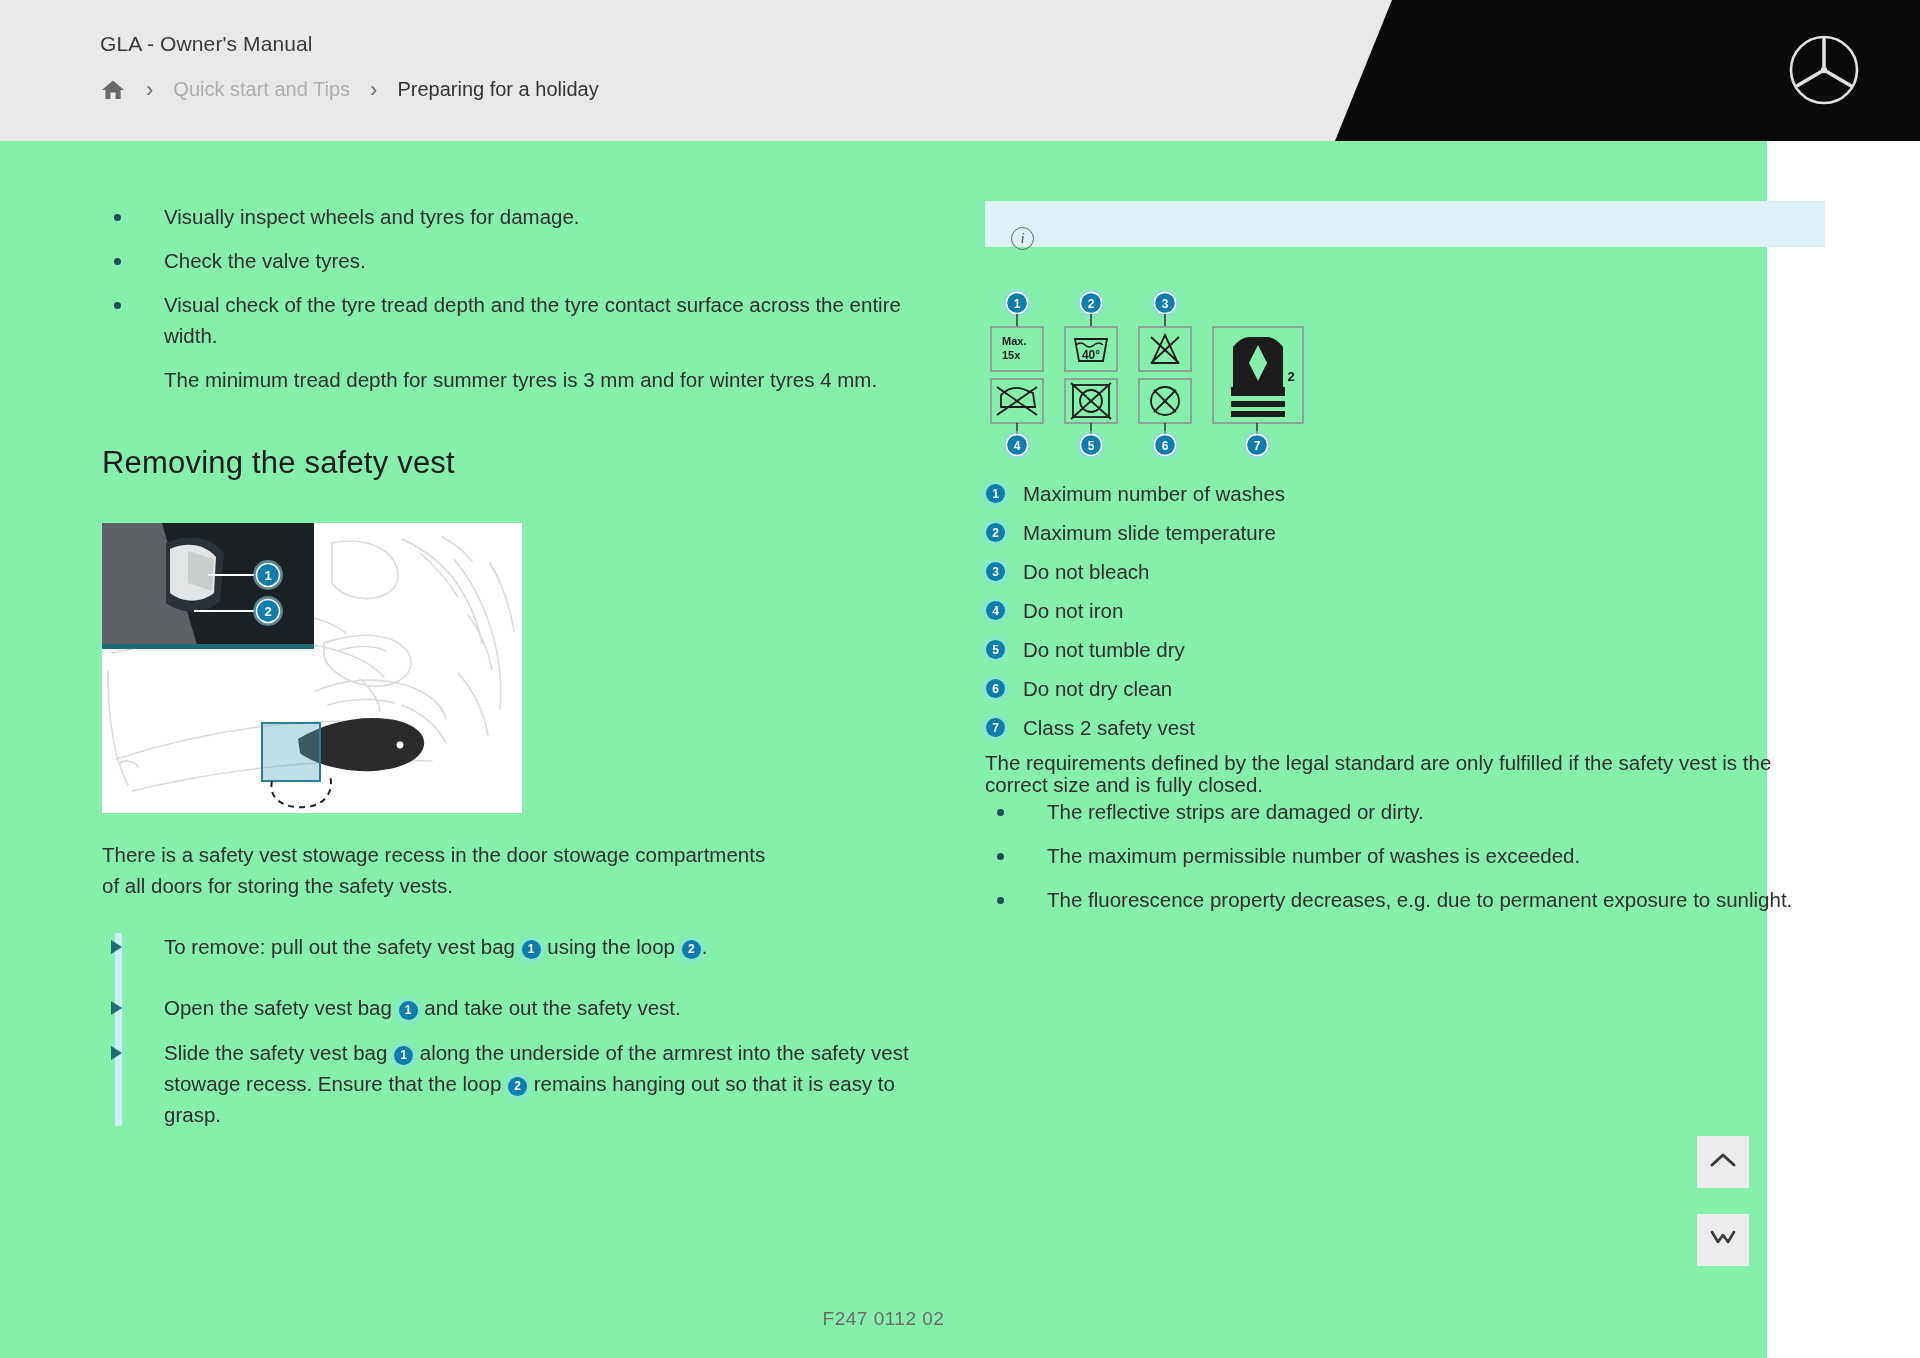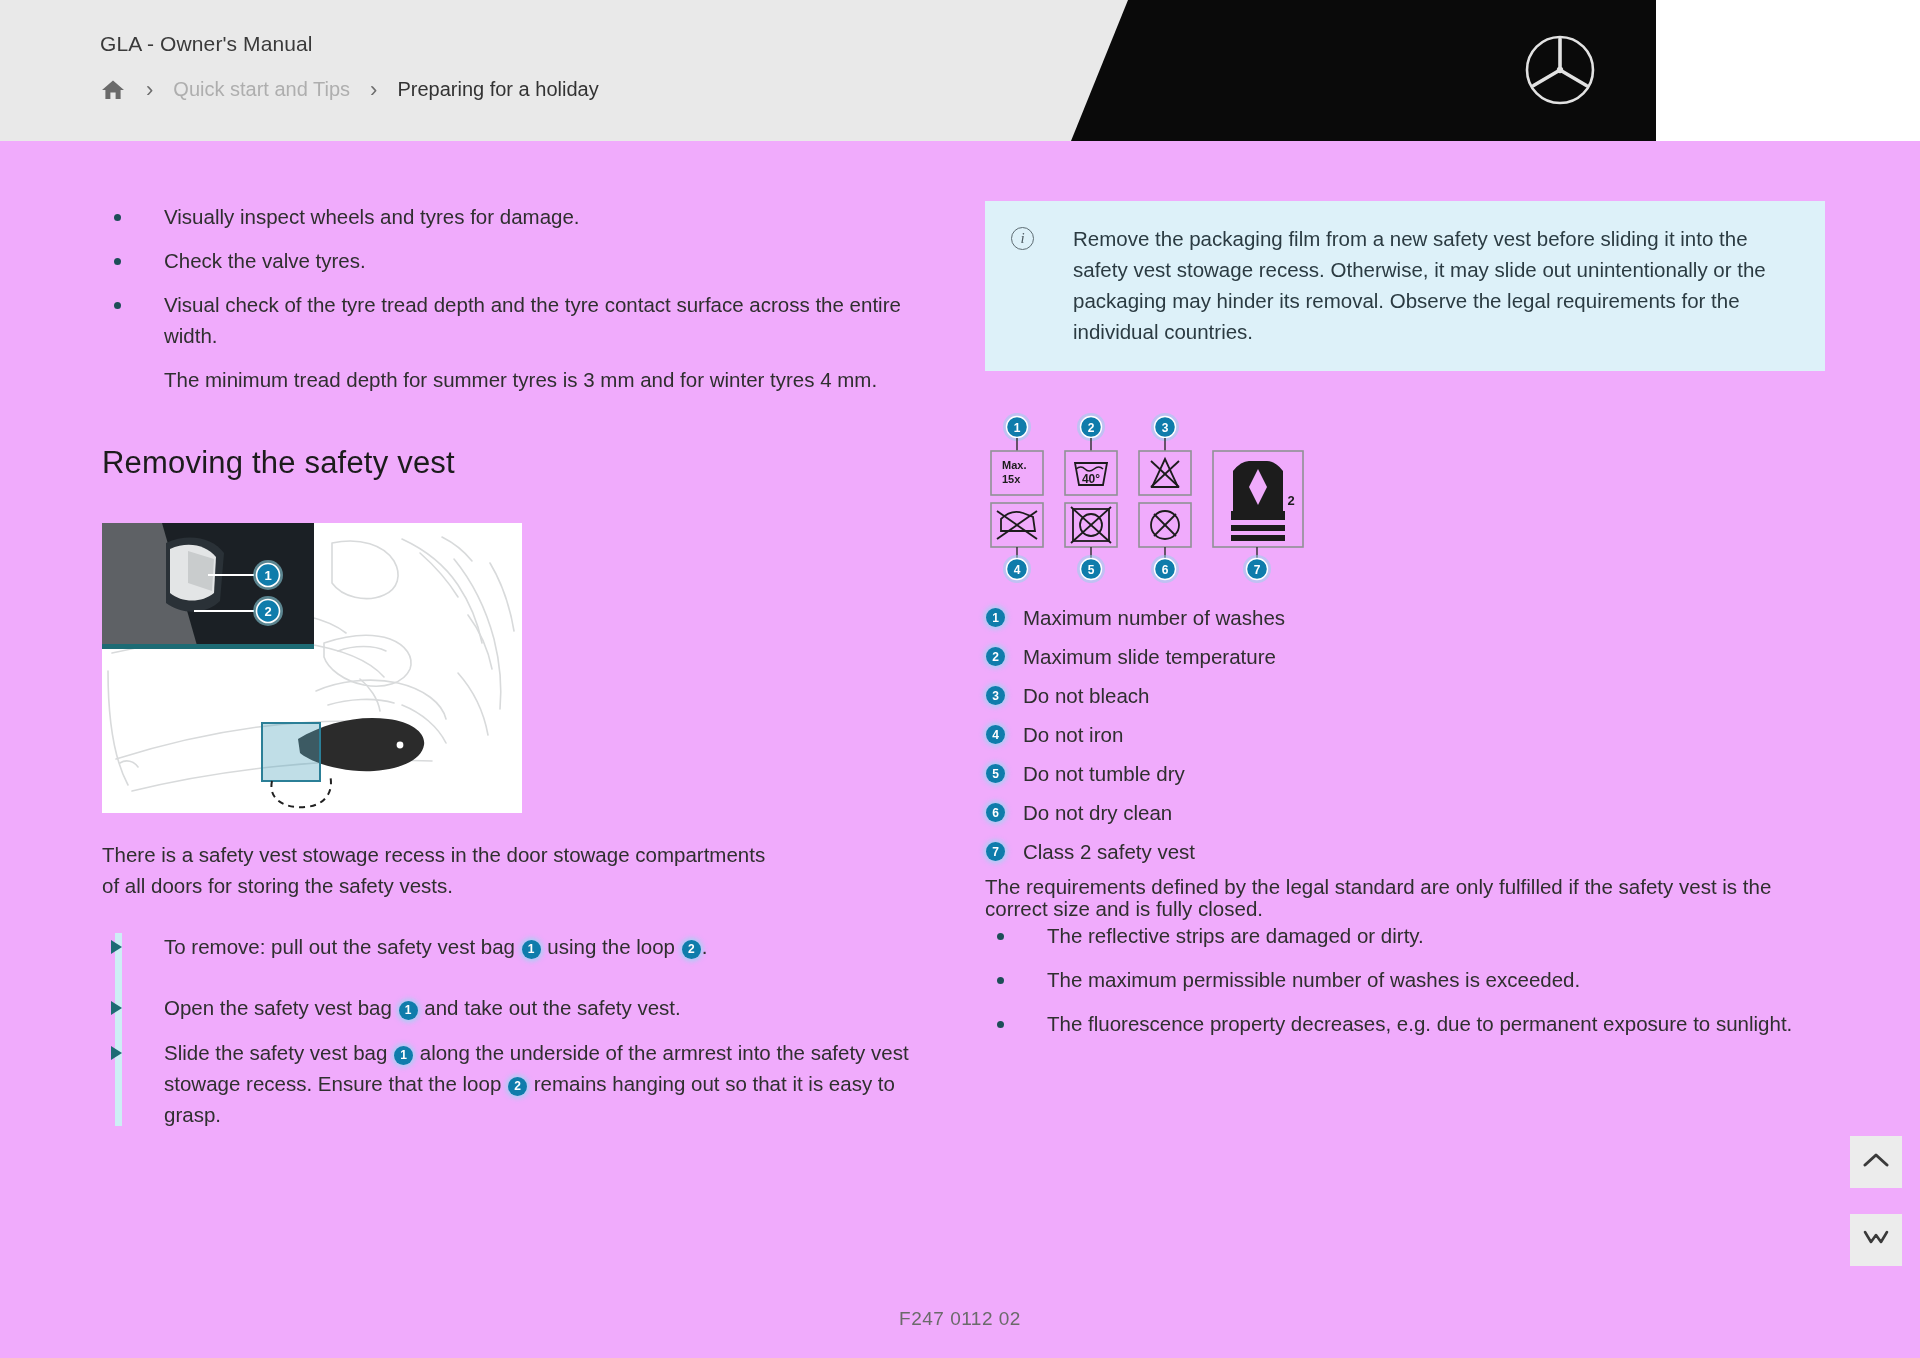--- a/index.html
+++ b/index.html
@@ -12,21 +12,21 @@
     font-family: "Liberation Sans", sans-serif;
     color: #2e2e2e;
     overflow: hidden;
     position: relative;
   }
 
   
   .header {
     position: absolute;
     left: 0; top: 0;
-    width: 1656px;
+    width: 1920px;
     height: 141px;
     background: #e9e9e9;
     overflow: hidden;
   }
   .header-black {
     position: absolute;
     right: 0; top: 0;
     width: 620px;
     height: 141px;
     background: #0a0a0a;
@@ -76,23 +76,23 @@
     position: absolute;
     right: 58px;
     top: 32px;
     width: 76px; height: 76px;
   }
 
   
   .page {
     position: absolute;
     left: 0; top: 141px;
-    width: 1920px;
+    width: 1767px;
     height: 1217px;
-    background: #f0abfc;
+    background: #86efac;
   }
   .col-left {
     position: absolute;
     left: 102px;
     top: 60px;
     width: 820px;
   }
   .col-right {
     position: absolute;
     left: 985px;
@@ -422,21 +422,20 @@
         <span class="tri"></span>
         <span>Slide the safety vest bag </span><span class="badge">1</span><span> along the underside of the armrest into the safety vest stowage recess. Ensure that the loop </span><span class="badge">2</span><span> remains hanging out so that it is easy to grasp.</span>
       </div>
     </div>
   </div>
 
   <div class="col-right">
 
     <div class="infobox">
       <span class="i-icon">i</span>
-      <p>Remove the packaging film from a new safety vest before sliding it into the safety vest stowage recess. Otherwise, it may slide out unintentionally or the packaging may hinder its removal. Observe the legal requirements for the individual countries.</p>
     </div>
 
     <div class="symbols">
       <svg width="360" height="170" viewBox="0 0 360 170" aria-hidden="true">
         <defs>
           <g id="calloutHalo"></g>
         </defs>
 
         <g>
           <circle cx="32" cy="14" r="14" fill="#8fd8ea" fill-opacity=".5"></circle>

